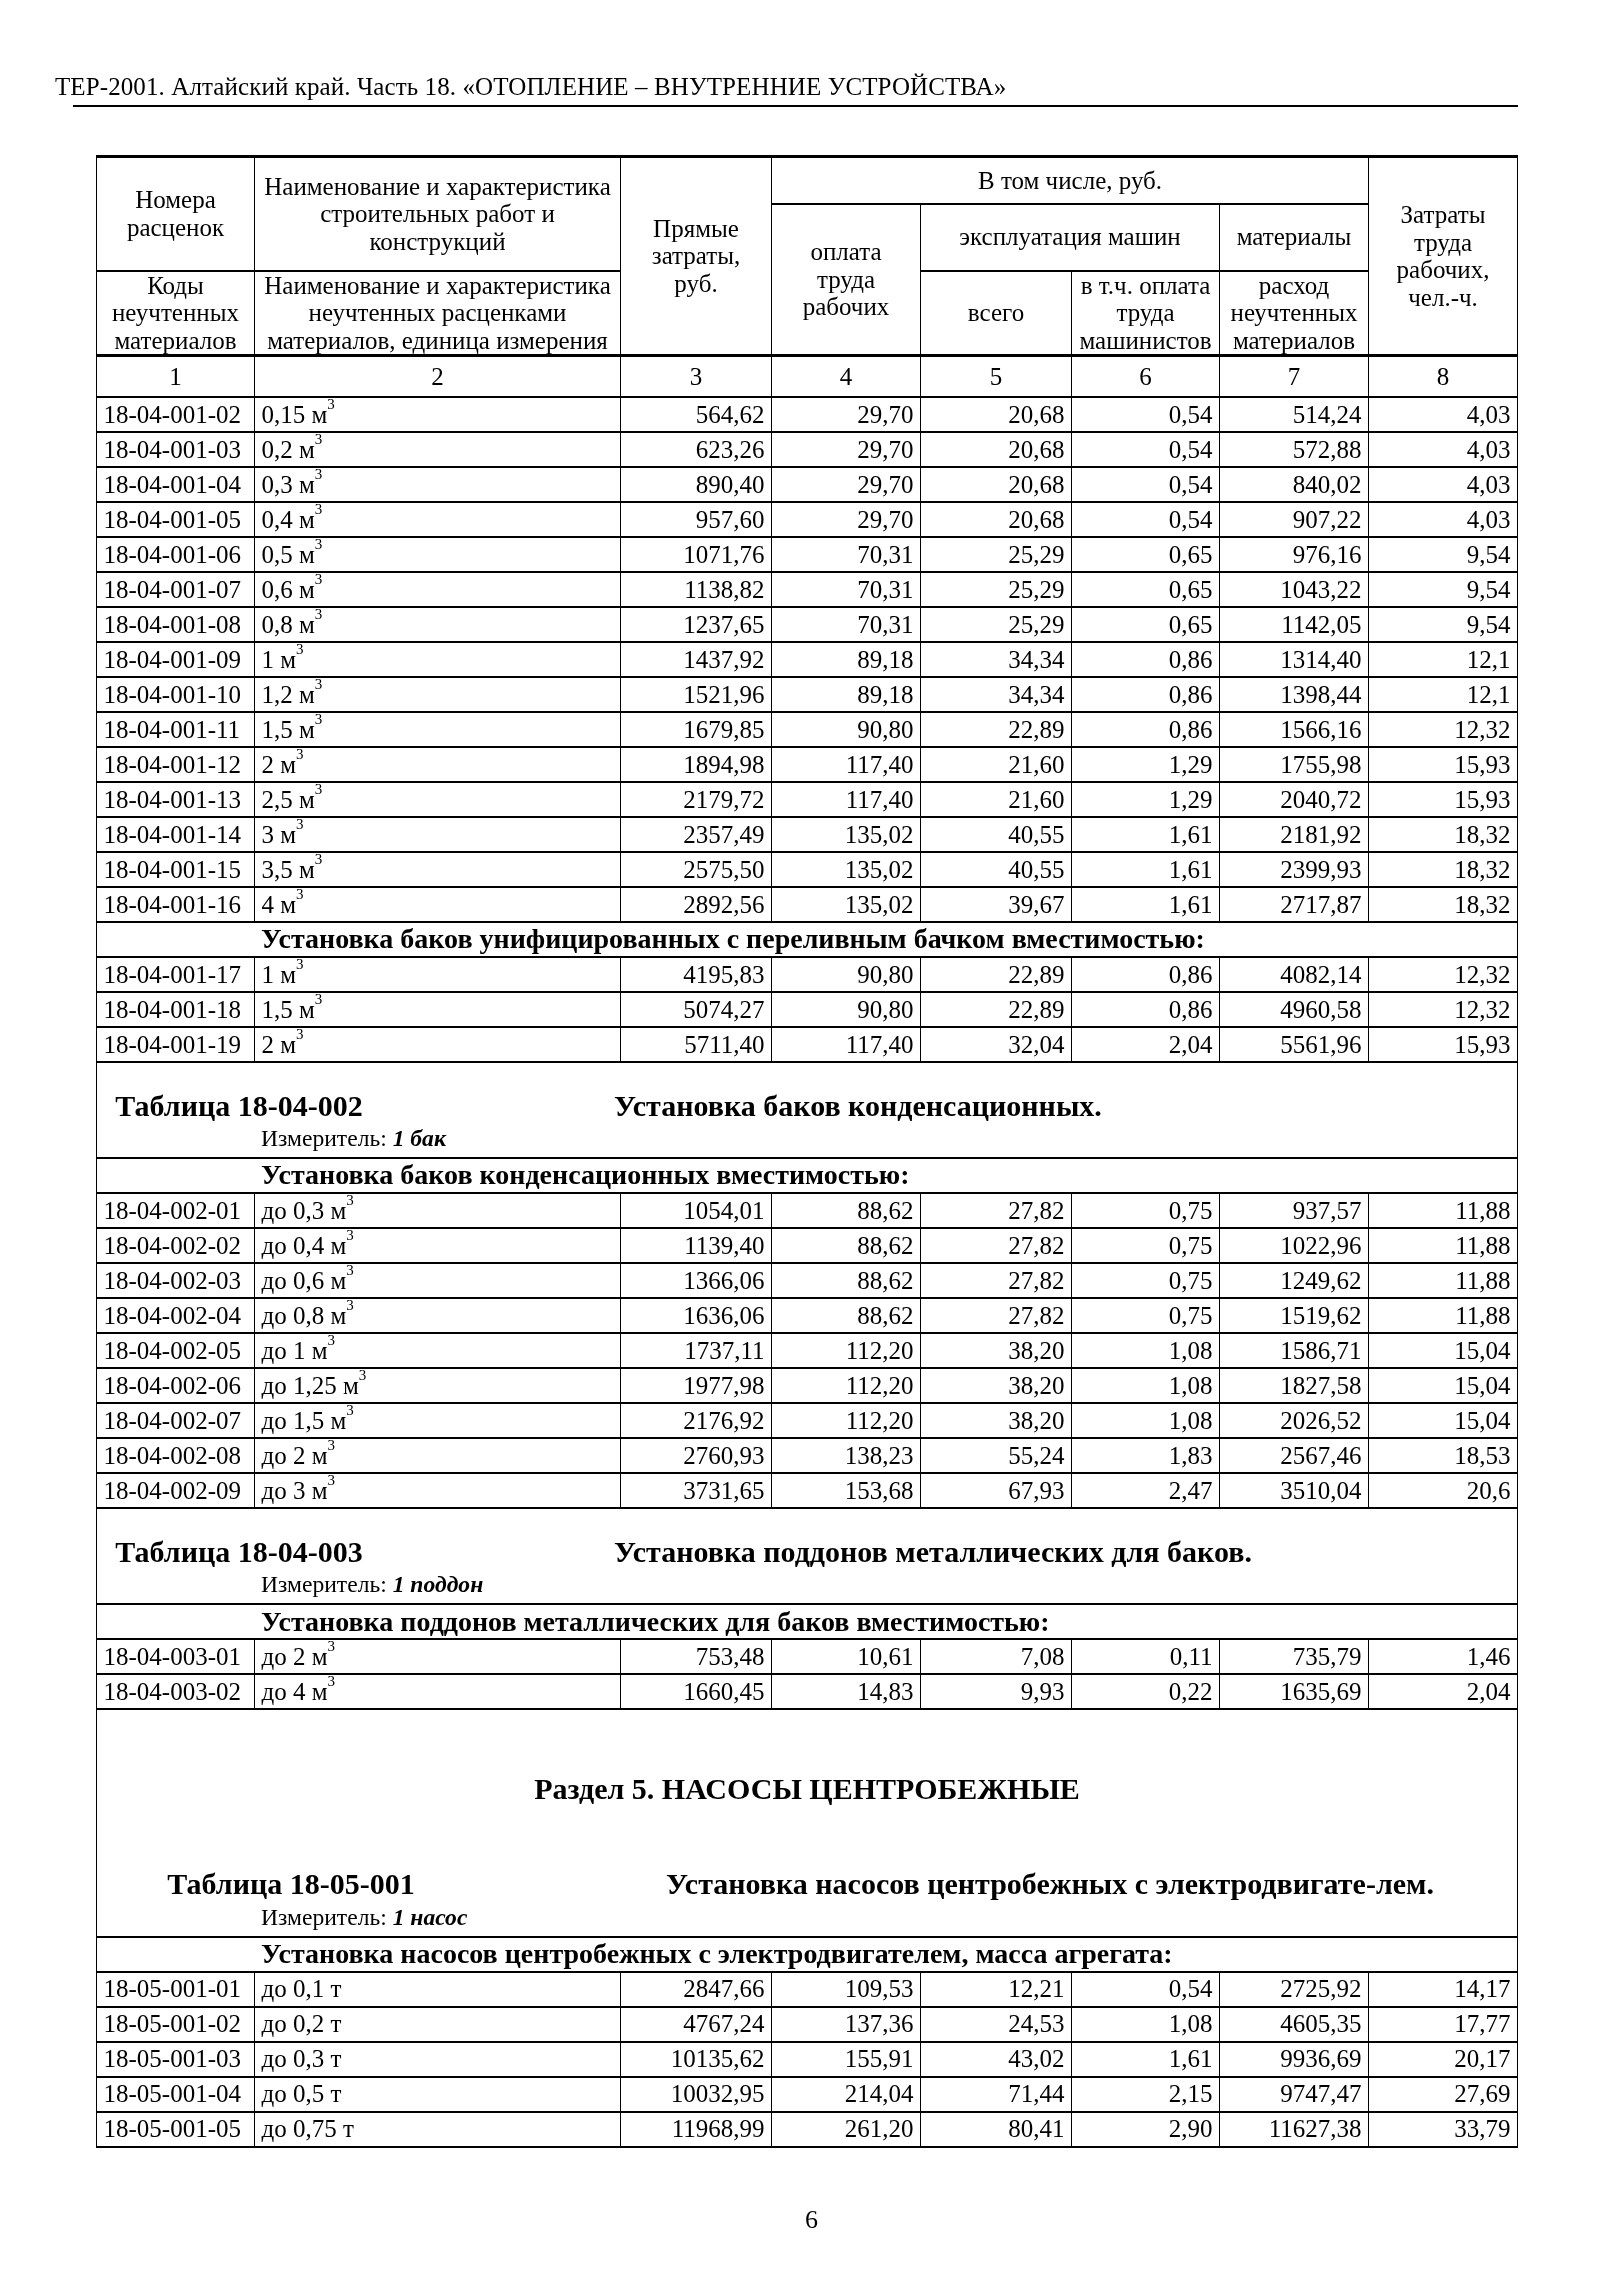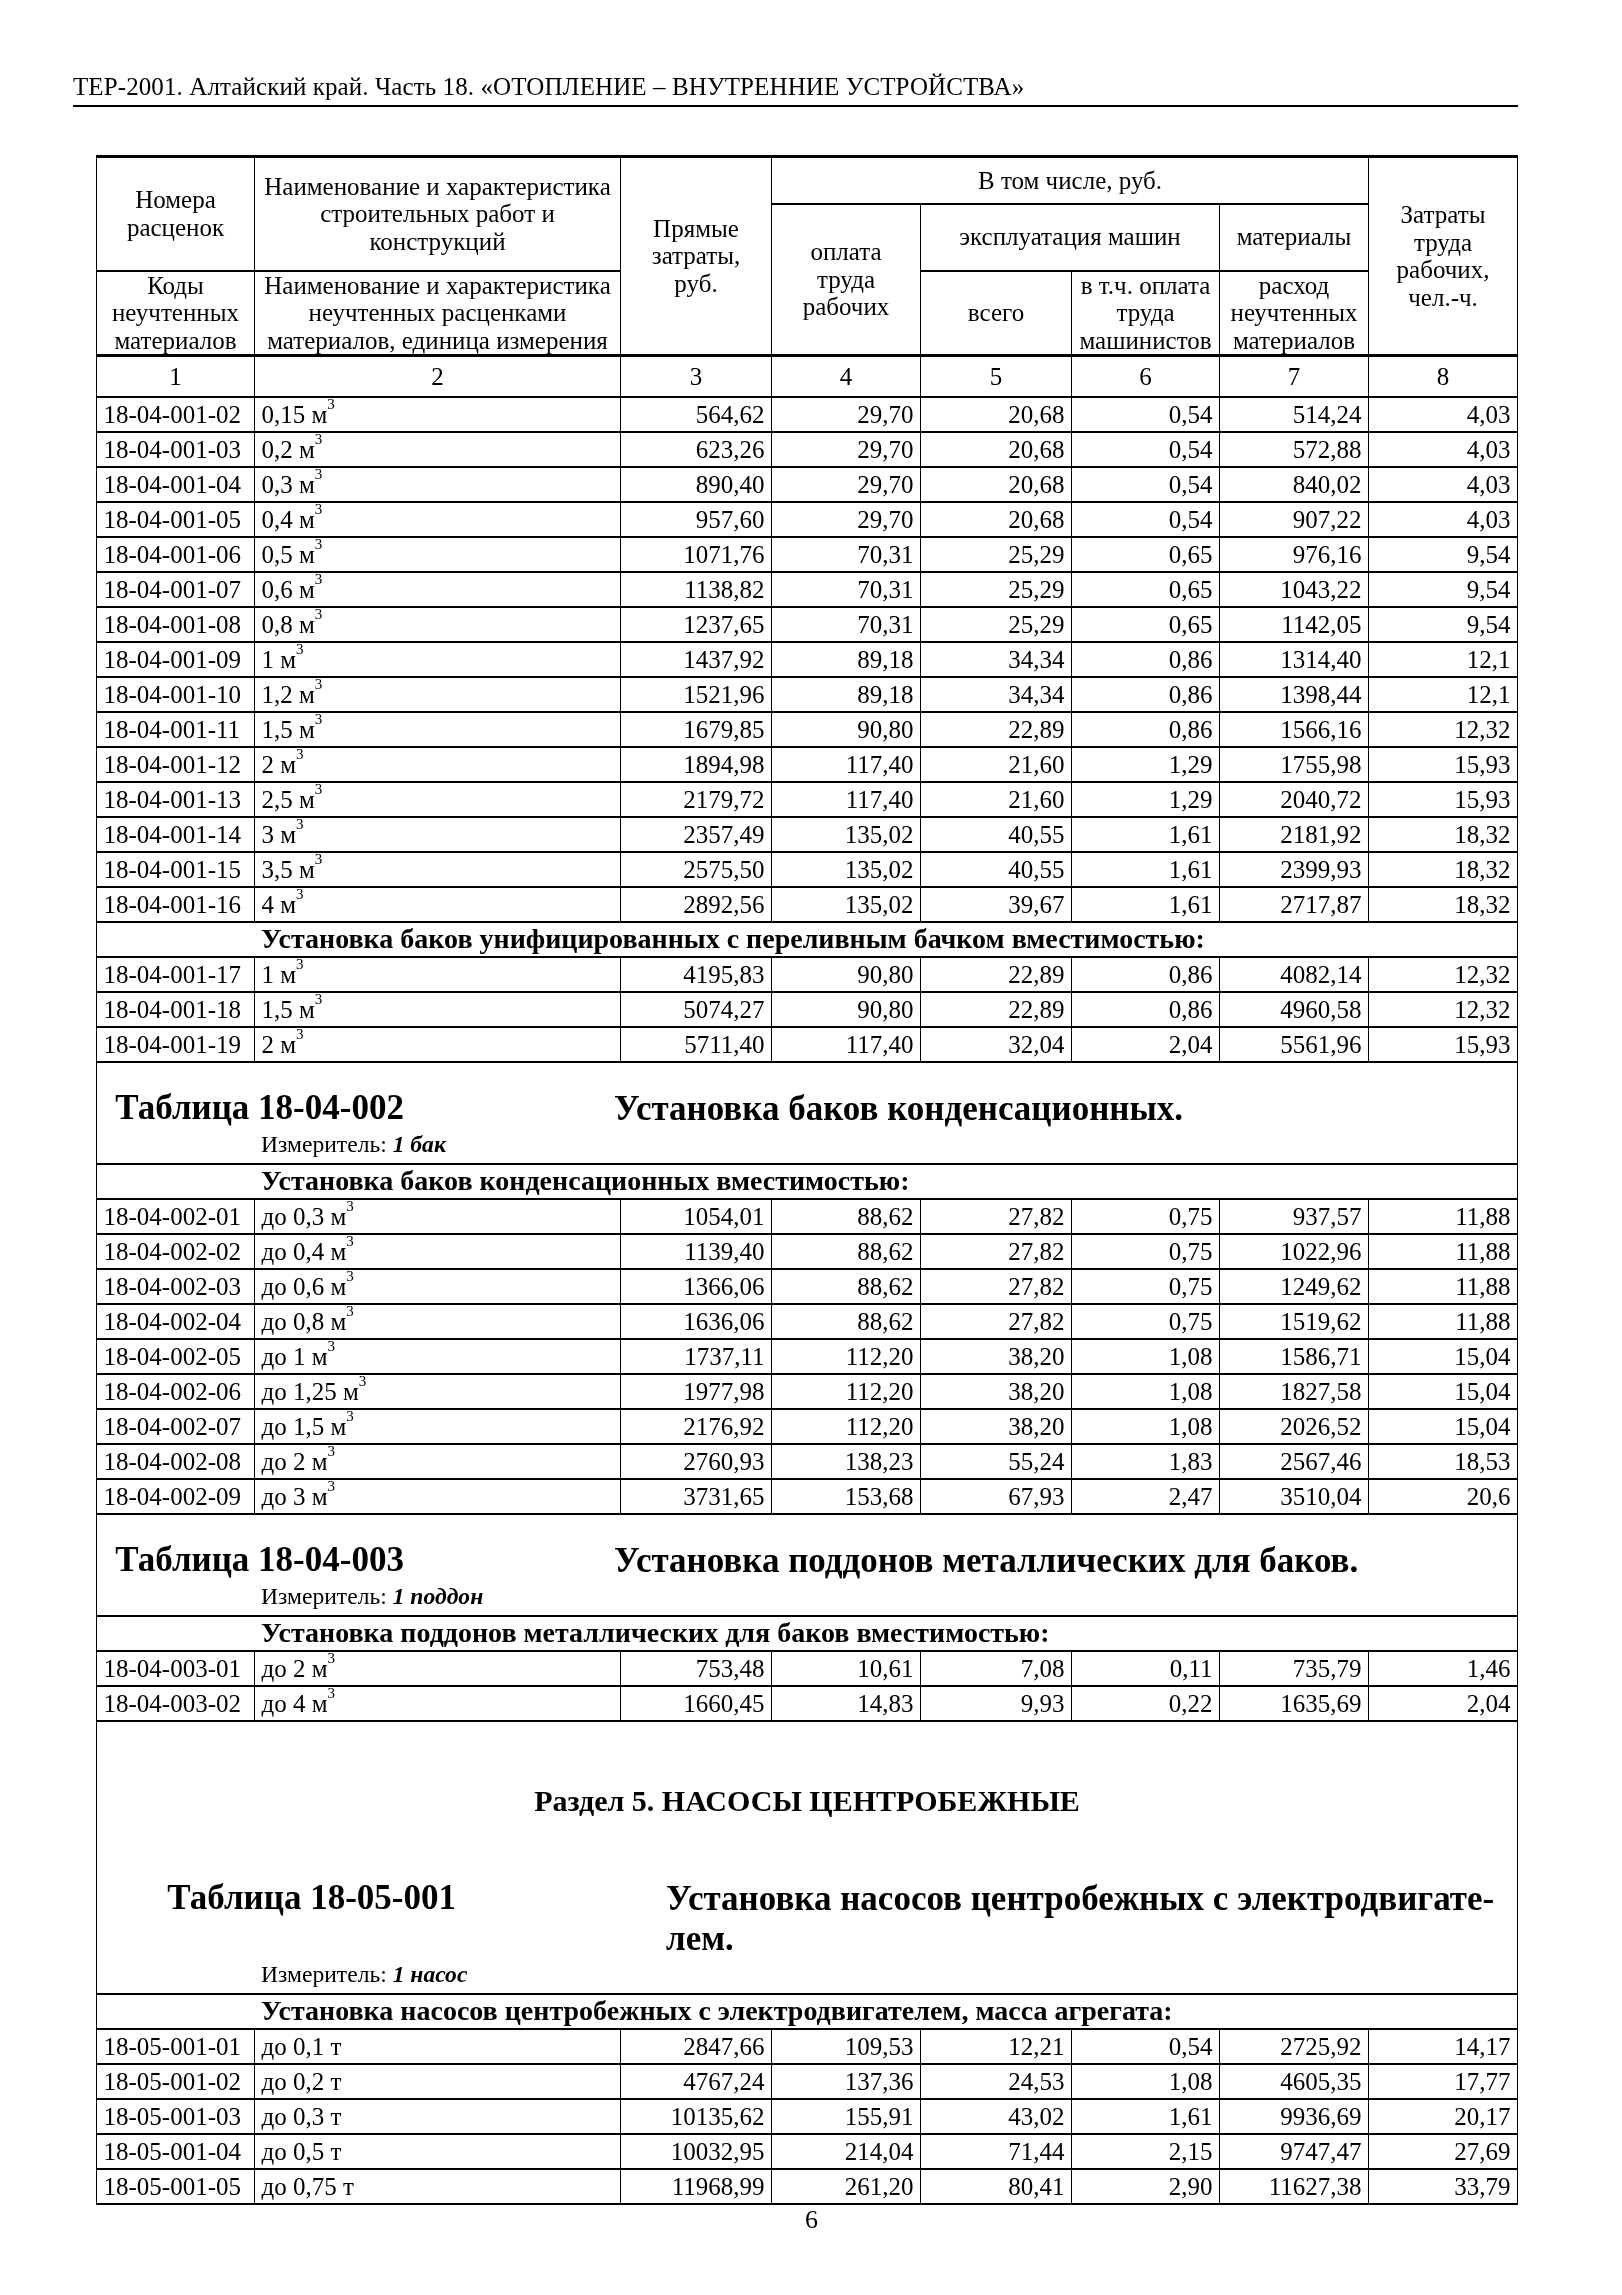--- a/index.html
+++ b/index.html
@@ -1,33 +1,33 @@
 <!DOCTYPE html>
 <html style="font-size:10.5px"><head>
 <meta charset="utf-8">
 <style>
   html, body { margin:0; padding:0; background:#ffffff; }
   body { width:1623px; height:2295px; position:relative; font-family:"Liberation Serif", "DejaVu Serif", serif; color:#000; overflow:hidden; }
-  .running-head { position:absolute; left:73px; top:73px; font-size:25px; letter-spacing:0.1px; }
+  .running-head { position:absolute; left:55px; top:73px; font-size:25px; letter-spacing:0.1px; }
   .head-rule { position:absolute; left:73px; top:105px; width:1445px; height:2px; background:#000; }
   .page-no { position:absolute; left:0; width:1623px; top:2205px; text-align:center; font-size:26px; }
 
   table.main { position:absolute; left:96px; top:155px; width:1420px; border-collapse:collapse; table-layout:fixed; }
   table.main td { border:1.3px solid #000; padding:0 6.5px; font-size:25px; line-height:1.1; vertical-align:middle; }
   .hdr td { font-size:15.7px; text-align:center; line-height:1.15; padding:0 2.6px; }
   .hdr-numbers td { font-size:22px; text-align:center; height:39px; border-bottom:3.3px solid #000; }
   tr.row td { height:33px; border-top:2.6px solid #000; }
   td.code { text-align:left; white-space:nowrap; padding-left:11.8px; }
   td.name { text-align:left; padding-left:25px; }
   td.num { text-align:right; padding-right:9.2px; }
   sup { font-size:60%; vertical-align:top; position:relative; top:-5.2px; }
   tr.subhead td { height:33px; font-weight:bold; font-size:28px; border-top:2.6px solid #000; text-align:left; padding-left:164px; }
   tr.tablehead td { border-top:2.6px solid #000; border-bottom:none; padding:0; }
   .th-box { position:relative; }
-  .th-title-row { display:flex; align-items:flex-start; font-weight:bold; font-size:35px; padding-top:26px; }
+  .th-title-row { display:flex; align-items:flex-start; font-weight:bold; font-size:30px; padding-top:26px; }
   .th-label { width:517px; padding-left:18.3px; box-sizing:border-box; }
   .th-desc { width:851px; line-height:1.15; }
   .th-unit { font-size:23.6px; padding-left:164px; padding-top:2.6px; padding-bottom:5.2px; }
   .th-unit b { font-weight:bold;font-style:italic; }
   tr.section td { border-top:2.6px solid #000; padding:0; height:262px; }
   .section-title { text-align:center; font-weight:bold; font-size:30px; padding-top:0; }
 </style>
 </head>
 <body>
 

